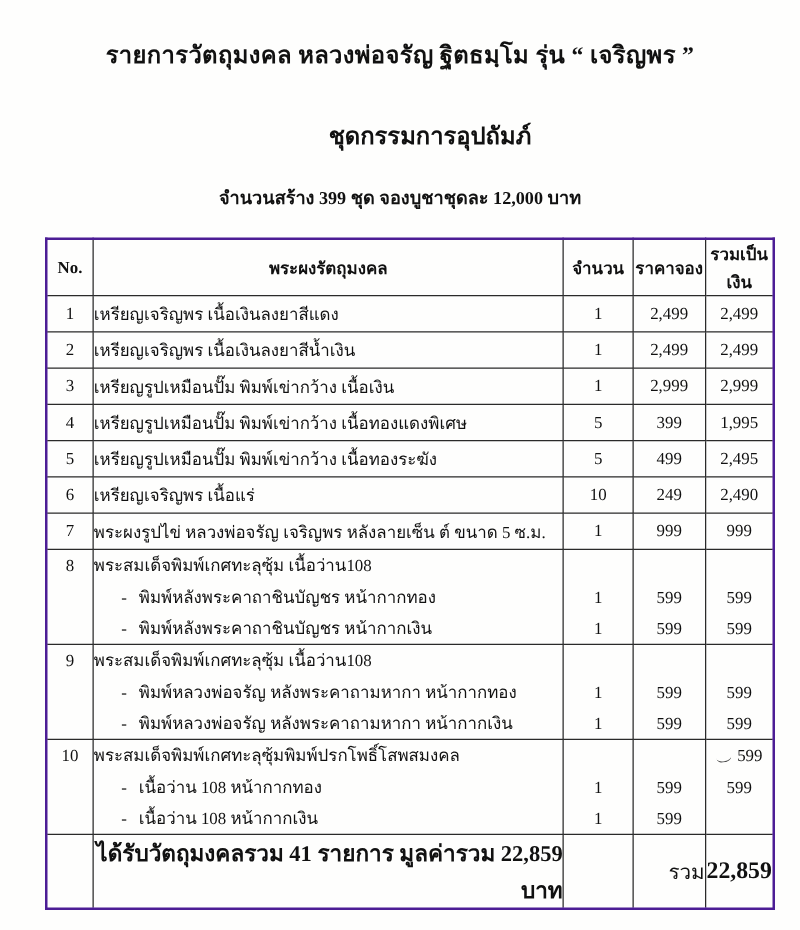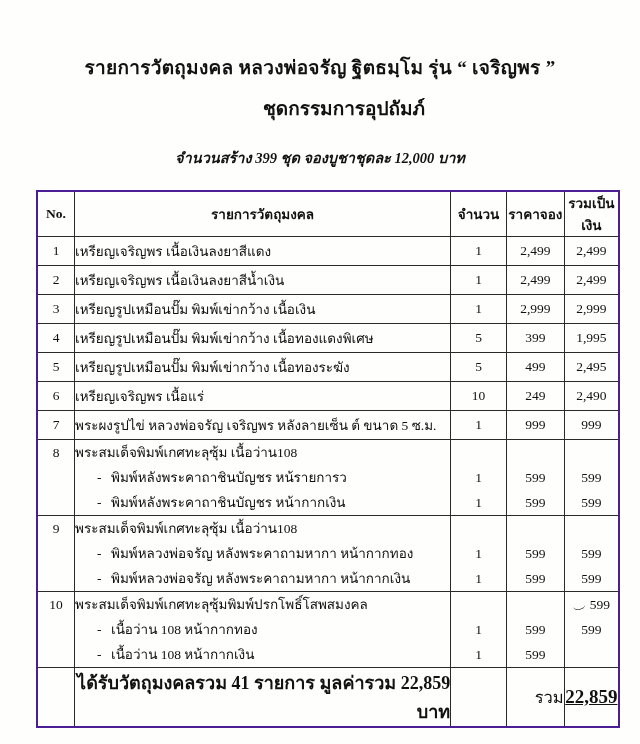--- a/index.html
+++ b/index.html
@@ -18,41 +18,39 @@
   }
   .title1 {
     position: absolute;
     top: 28px;
     left: 0;
     width: 640px;
     text-align: center;
     font-size: 19px;
     font-weight: bold;
     letter-spacing: 0.3px;
-    margin-top: 24px;
   }
   .title2 {
     position: absolute;
     top: 93px;
     left: 0;
     width: 640px;
     text-align: center;
     font-size: 19px;
     font-weight: bold;
     margin-left: 24px;
   }
   .subtitle {
     position: absolute;
     top: 146px;
     left: 0;
     width: 640px;
     text-align: center;
     font-size: 14.5px;
     font-weight: bold;
-    font-style: italic;
   }
   table.amulet {
     position: absolute;
     left: 36px;
     top: 190px;
     width: 584px;
     border-collapse: collapse;
     table-layout: fixed;
     border: 2px solid #4c1d95;
     font-size: 13.5px;
@@ -97,21 +95,20 @@
   }
   .footer-label {
     font-weight: normal;
     font-size: 16.5px;
     text-align: right;
   }
   .footer-total {
     font-weight: bold;
     font-size: 19px;
     text-align: center;
-    text-decoration: underline;
   }
   .tick {
     display: inline-block;
     width: 12px;
     height: 7px;
     border-bottom: 1.5px solid #4a4a4a;
     border-radius: 0 0 100% 100%;
     transform: rotate(-10deg);
     margin-right: 5px;
     vertical-align: middle;
@@ -130,21 +127,21 @@
     <colgroup>
       <col class="c-no">
         <col class="c-desc">
         <col class="c-qty">
         <col class="c-price">
         <col class="c-total">
     </colgroup>
     <thead>
       <tr class="hdr">
         <th class="c-no">No.</th>
-        <th class="c-desc">รายการวัตถุมงคล</th>
+        <th class="c-desc">พระผงรัตถุมงคล</th>
         <th class="c-qty">จำนวน</th>
         <th class="c-price">ราคาจอง</th>
         <th class="c-total">รวมเป็นเงิน</th>
       </tr>
     </thead>
     <tbody>
 
       <tr class="item">
         <td class="c-no">1</td>
         <td class="c-desc">เหรียญเจริญพร  เนื้อเงินลงยาสีแดง</td>
@@ -200,21 +197,21 @@
         <td class="c-price">999</td>
         <td class="c-total">999</td>
       </tr>
 
       <tr class="group">
         <td class="c-no">
           <div class="line">8</div>
         </td>
         <td class="c-desc">
           <div class="line bold">พระสมเด็จพิมพ์เกศทะลุซุ้ม  เนื้อว่าน108</div>
-          <div class="line sub"><span class="dash">-</span><span>พิมพ์หลังพระคาถาชินบัญชร หน้รายการว</span></div>
+          <div class="line sub"><span class="dash">-</span><span>พิมพ์หลังพระคาถาชินบัญชร หน้ากากทอง</span></div>
           <div class="line sub"><span class="dash">-</span><span>พิมพ์หลังพระคาถาชินบัญชร หน้ากากเงิน</span></div>
         </td>
         <td class="c-qty">
           <div class="line num-line"></div>
           <div class="line num-line">1</div>
           <div class="line num-line">1</div>
         </td>
         <td class="c-price">
           <div class="line num-line"></div>
           <div class="line num-line">599</div>

